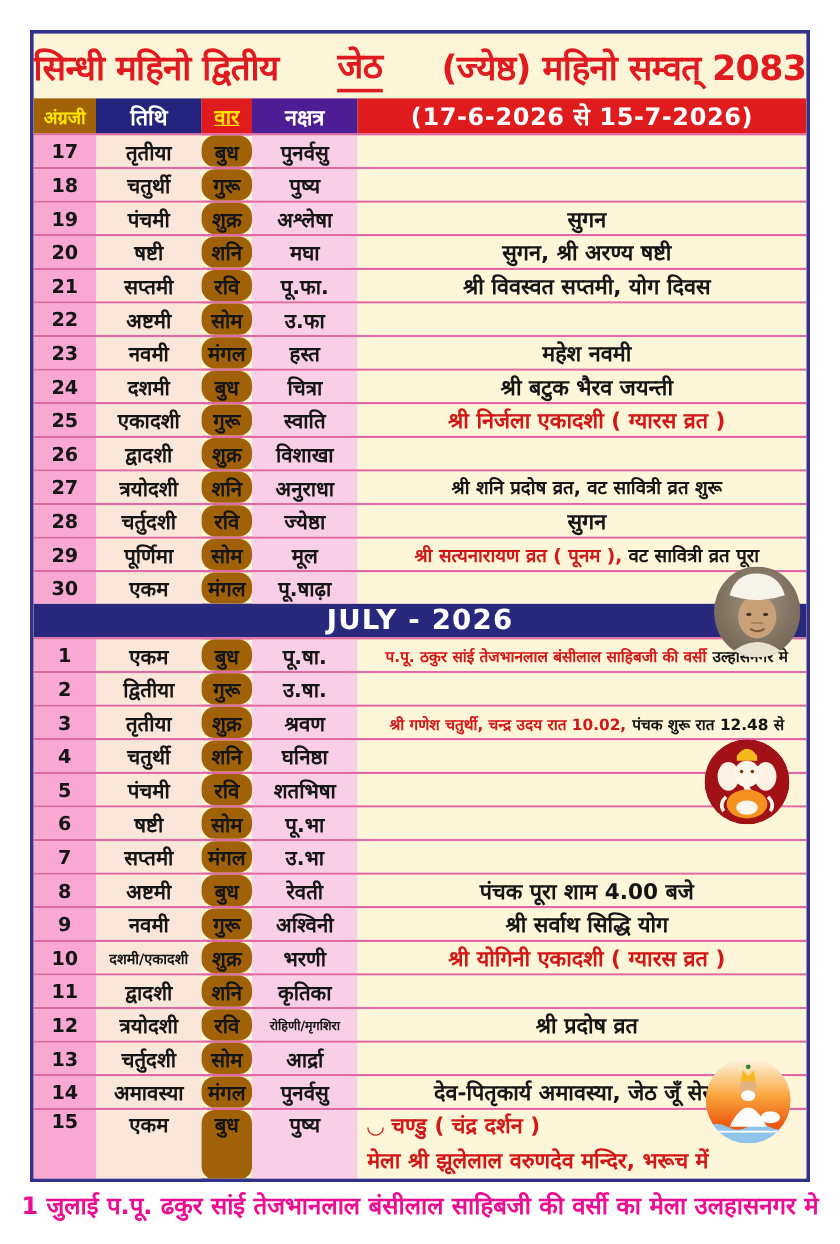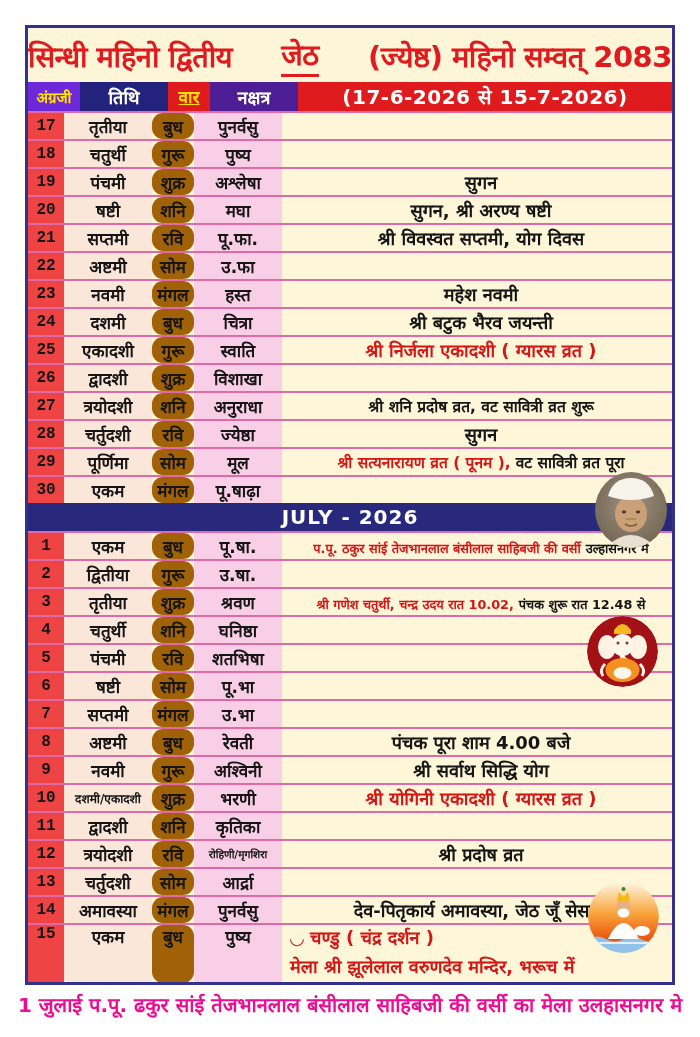--- a/index.html
+++ b/index.html
@@ -11,46 +11,46 @@
     position:absolute;left:25px;top:25px;width:650px;height:960px;
     border:3px solid #32328c;background:#fdf5d7;box-sizing:border-box;overflow:hidden;
   }
   .title{
     height:54px;display:flex;align-items:center;justify-content:space-between;
     color:#e01a1e;font-weight:bold;font-size:29px;white-space:nowrap;letter-spacing:-0.5px;
   }
   .title .u{border-bottom:3px solid #e01a1e;font-family:Liberation Mono, monospace;}
   .hrow{height:29px;display:flex;}
   .hcell{display:flex;align-items:center;justify-content:center;font-weight:bold;box-sizing:border-box;}
-  .h-eng{width:52px;background:#6d28d9;color:#ffe400;font-size:15px;}
+  .h-eng{width:52px;background:#a16207;color:#ffe400;font-size:15px;}
   .h-tithi{width:88px;background:#23237d;color:#ffffff;font-size:18px;}
   .h-vaar{width:42px;background:#e01b1e;color:#ffe400;font-size:17px;text-decoration:underline;}
   .h-nak{width:88px;background:#4c1d95;color:#ffffff;font-size:18px;}
   .h-range{flex:1;background:#e01b1e;color:#ffffff;font-size:20px;letter-spacing:0.5px;}
   .row{height:28px;display:flex;box-sizing:border-box;border-top:2px solid #e06aa8;}
   .row.tall{height:60px;}
   .c{display:flex;align-items:center;justify-content:center;box-sizing:border-box;
      font-weight:bold;color:#151515;overflow:hidden;white-space:nowrap;}
-  .c.date{width:36px;background:#ef4444;font-size:16px;font-family:Liberation Mono, monospace;}
+  .c.date{width:52px;background:#f9a8d4;font-size:16px;}
   .c.tithi{width:88px;background:#fbe7da;font-size:17px;}
   .c.vaar{width:42px;background:#a16207;font-size:17px;border-radius:11px;}
   .c.nak{width:88px;background:#f8cfe6;font-size:17px;}
   .c.event{flex:1;background:#fdf6d8;justify-content:center;padding-left:8px;font-size:18px;}
   .small-t{font-size:12px !important;}
   .small-n{font-size:10.5px !important;}
   .ev-red{color:#d31717;}
   .ev-black{color:#151515;margin-left:5px;}
   .ev-black:first-child{margin-left:0;}
   .ev-sm .ev-red,.ev-sm .ev-black{font-size:15.5px;}
   .ev-xs .ev-red,.ev-xs .ev-black{font-size:12.8px;}
   .row.tall .c{align-items:flex-start;padding-top:0;}
   .row.tall .c.event{flex-direction:column;align-items:flex-start;justify-content:flex-start;white-space:nowrap;}
   .ev-line2{color:#d31717;margin-top:5px;}
   .july-banner{
-    height:28px;background:#28287d;color:#ffffff;font-weight:bold;font-size:20px;
+    height:28px;background:#28287d;color:#ffffff;font-weight:bold;font-size:23px;
     display:flex;align-items:center;justify-content:center;letter-spacing:1px;text-align:center;
   }
   .footer{
     position:absolute;left:0;top:991px;width:700px;text-align:center;
     color:#ed0d92;font-weight:bold;font-size:20px;white-space:nowrap;
   }
   .img{position:absolute;border-radius:50%;overflow:hidden;z-index:5;}
   #saint{left:595px;top:472px;width:72px;height:76px;}
   #ganesh{left:587px;top:616px;width:71px;height:71px;}
   #jhulelal{left:588px;top:881px;width:71px;height:72px;}

